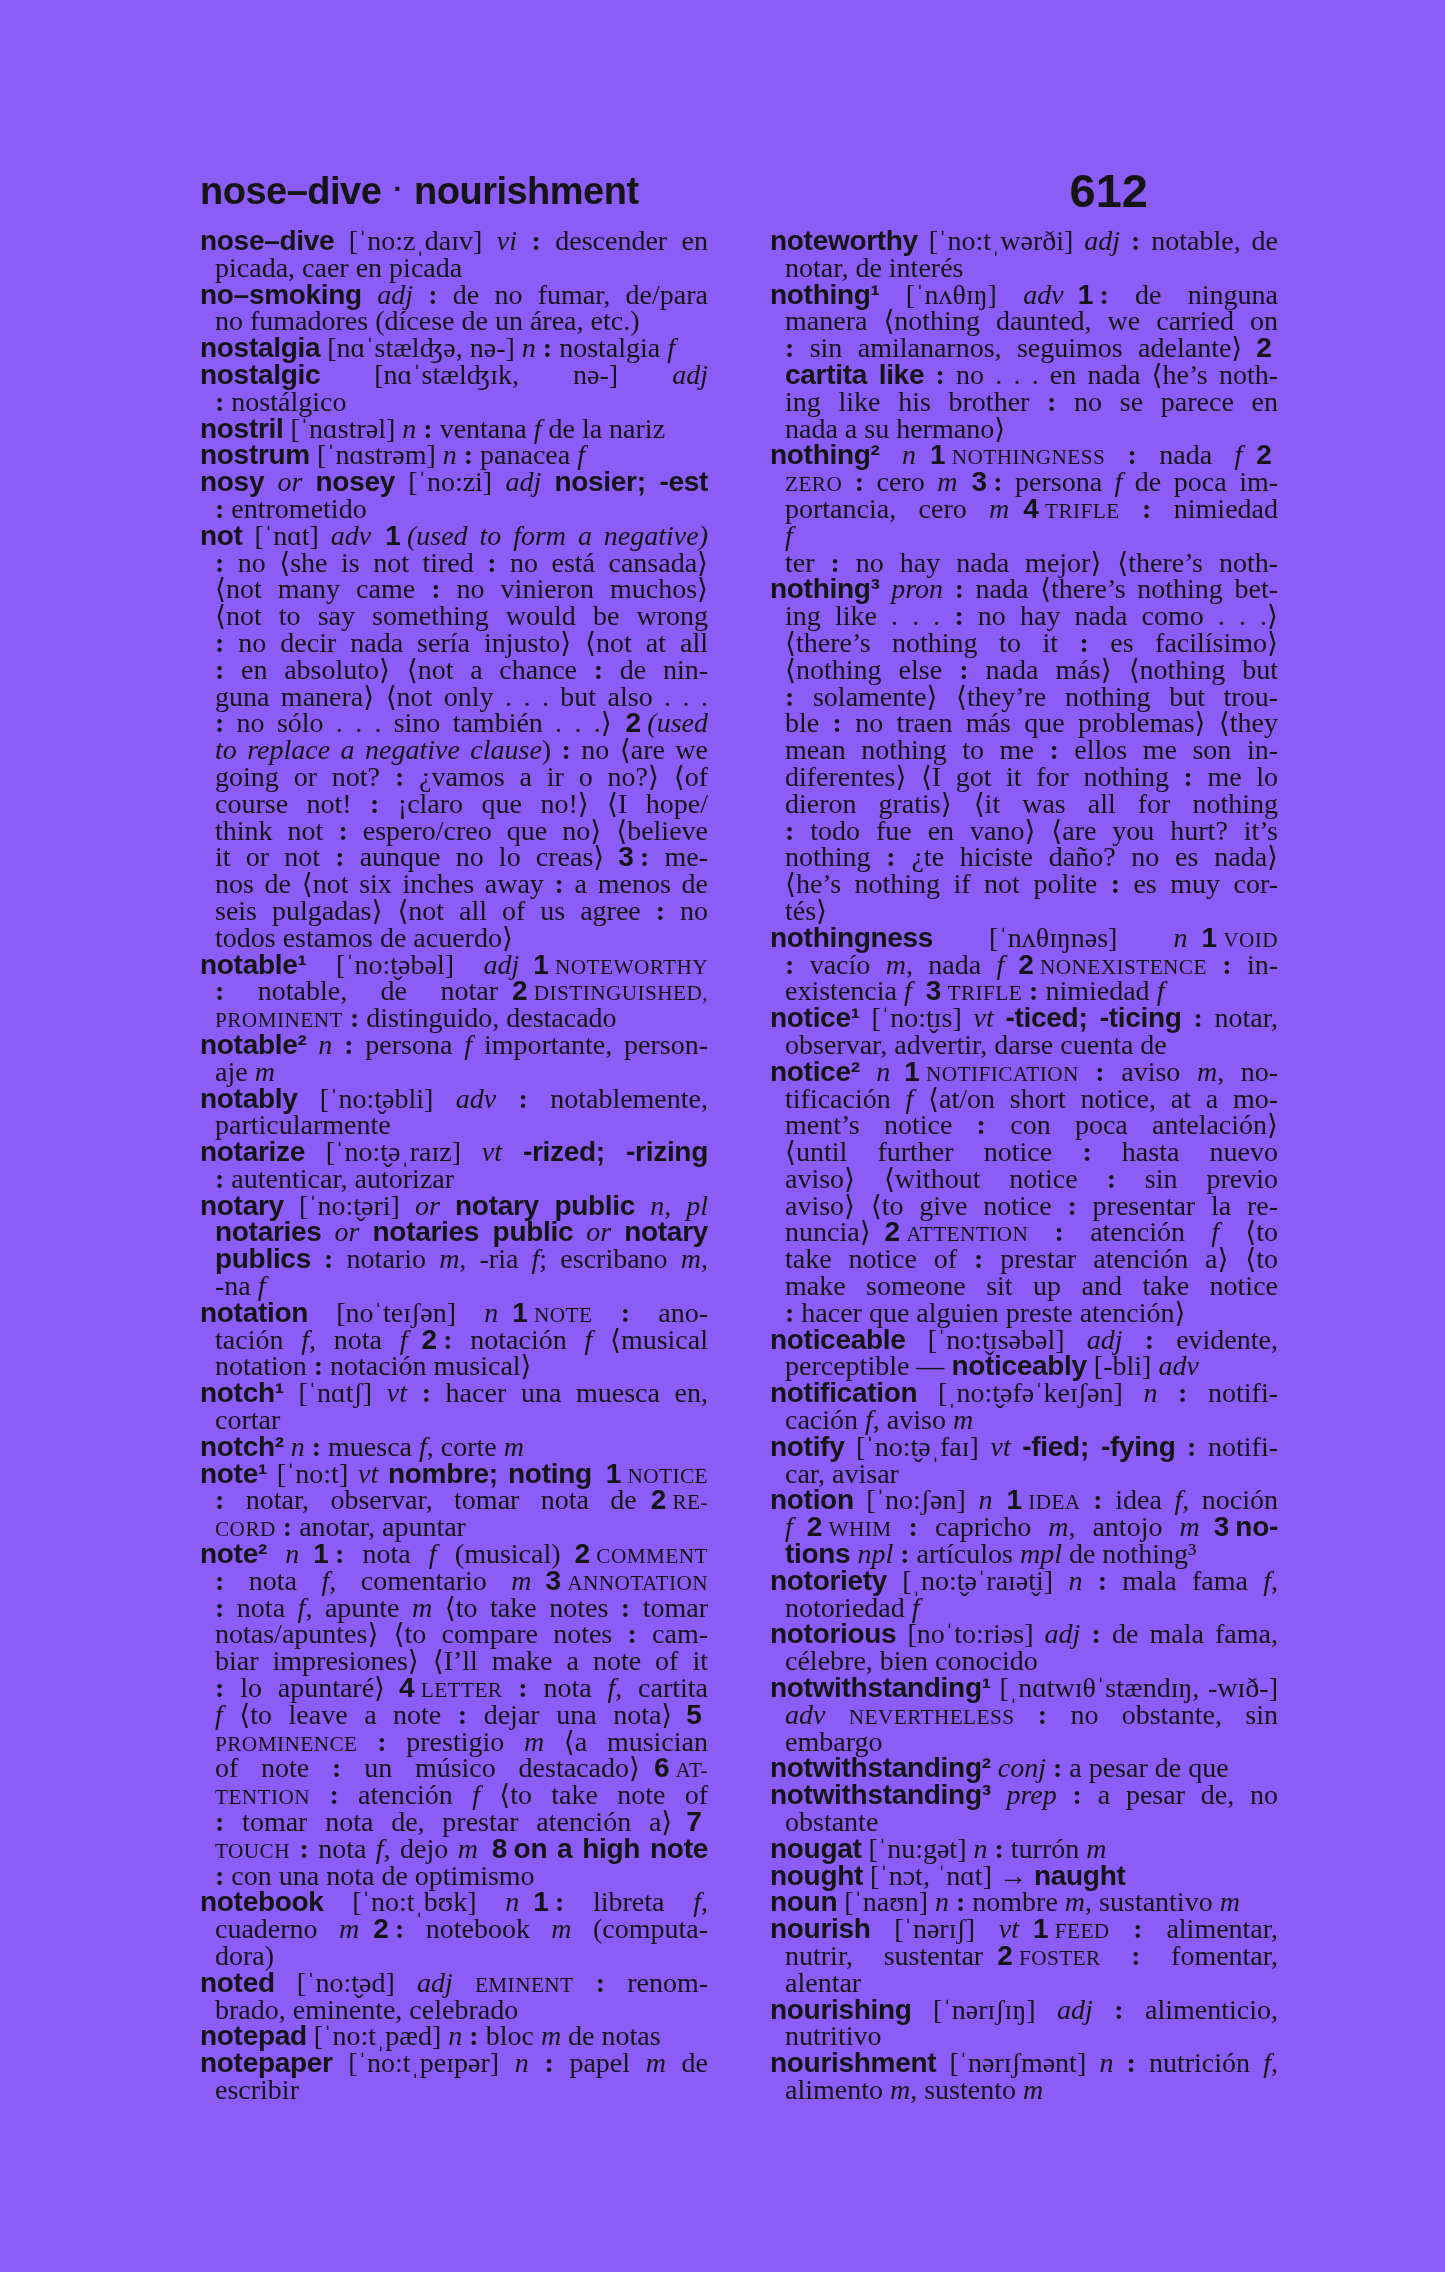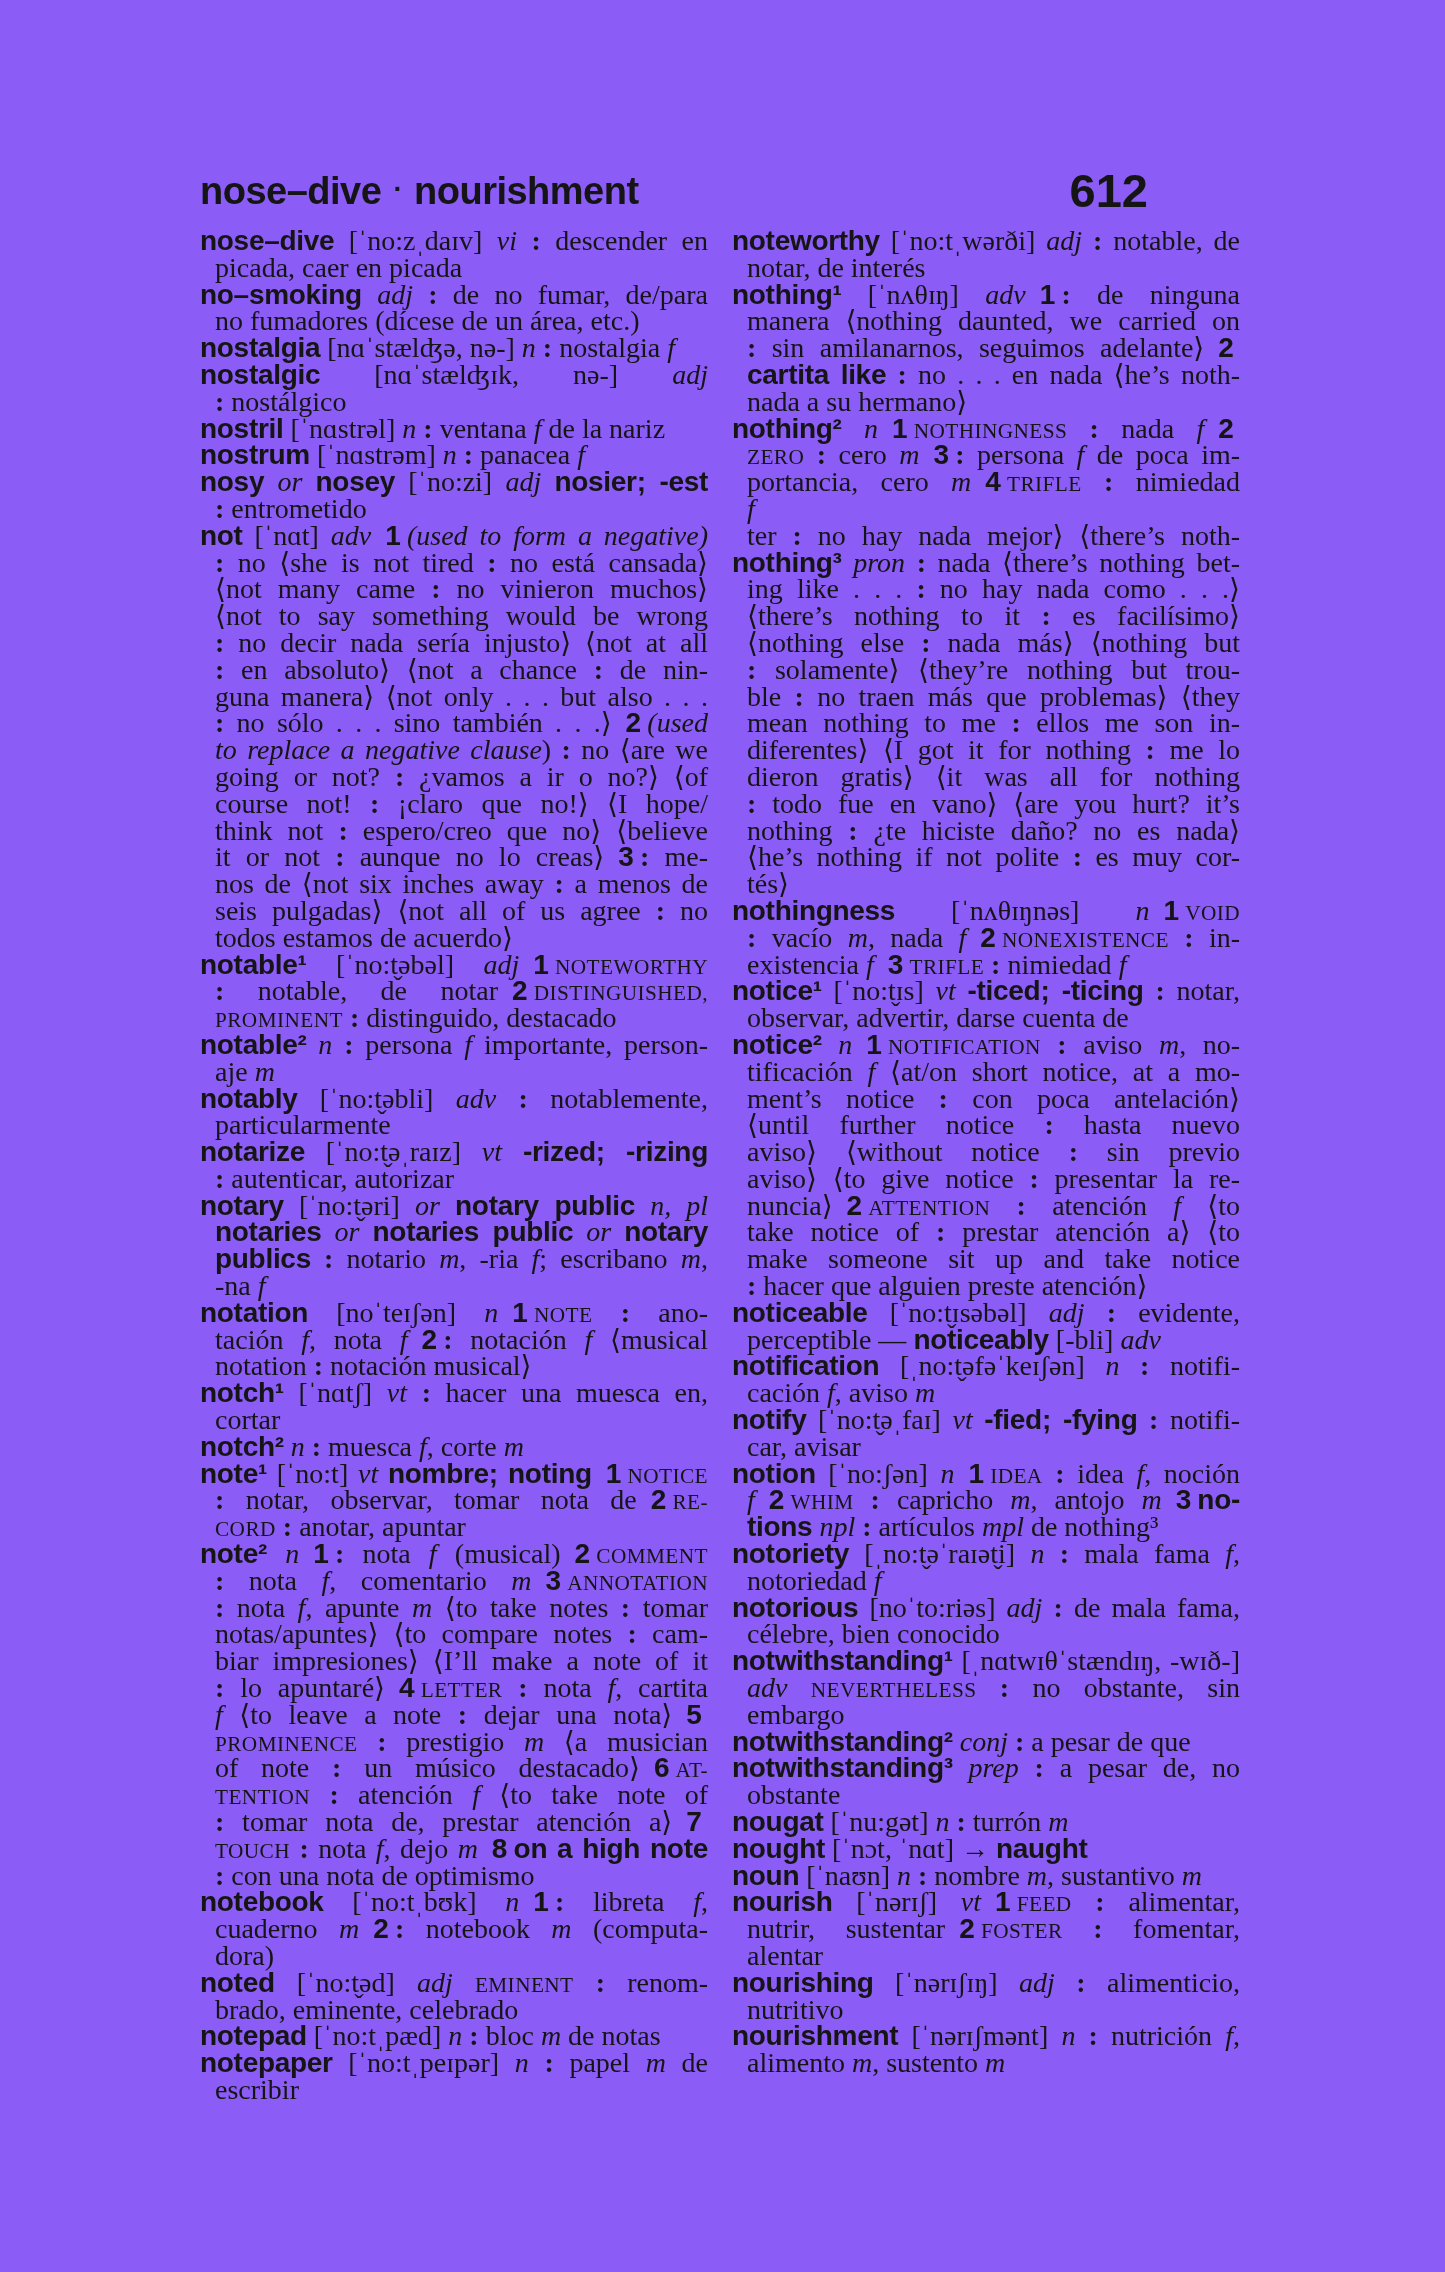--- a/index.html
+++ b/index.html
@@ -8,21 +8,21 @@
   .hdr{position:absolute;left:200px;top:170px;width:948px;height:46px;
        font-family:"Liberation Sans",sans-serif;font-weight:bold;font-size:38px;line-height:42px;
        letter-spacing:-0.5px;white-space:nowrap;}
   .guide{position:absolute;left:0;top:0;}
   .dot{display:inline-block;margin:0 12px;position:relative;top:-6px;font-size:0.72em;}
   .pgnum{position:absolute;right:0;top:0;font-size:47px;letter-spacing:0;}
   .col{position:absolute;top:228px;width:508px;
        font-family:"Liberation Serif","DejaVu Serif","DejaVu Sans",serif;
        font-size:28px;line-height:26.8px;}
   .col1{left:200px;}
-  .col2{left:732px;}
+  .col2{left:770px;}
   .line{white-space:nowrap;height:26.8px;}
   .line.ind{padding-left:15px;}
   .line.jst{text-align:justify;text-align-last:justify;}
   .b{font-family:"Liberation Sans",sans-serif;font-weight:bold;letter-spacing:-0.3px;}
   .i{font-style:italic;}
   .s{font-size:0.76em;letter-spacing:0.02em;}
   .n{font-family:"Liberation Sans",sans-serif;font-weight:bold;margin:0 0.22em 0 0.5em;}
   .p{}
   .bc{font-weight:bold;}
 </style>
@@ -108,20 +108,21 @@
       <div class="line jst"><span class="b">notepaper</span><span class="p"> [ˈno:tˌpeɪpər] </span><span class="i">n</span><span class="r"> <span class="bc">:</span> papel </span><span class="i">m</span><span class="r"> de</span></div>
       <div class="line ind"><span class="r">escribir</span></div>
     </div>
   <div class="col col2">
       <div class="line jst"><span class="b">noteworthy</span><span class="p"> [ˈno:tˌwərði] </span><span class="i">adj</span><span class="r"> <span class="bc">:</span> notable, de</span></div>
       <div class="line ind"><span class="r">notar, de interés</span></div>
       <div class="line jst"><span class="b">nothing¹</span><span class="p"> [ˈnʌθɪŋ] </span><span class="i">adv</span><span class="n">1</span><span class="r"><span class="bc">:</span> de ninguna</span></div>
       <div class="line ind jst"><span class="r">manera ⟨nothing daunted, we carried on</span></div>
       <div class="line ind jst"><span class="r"><span class="bc">:</span> sin amilanarnos, seguimos adelante⟩</span><span class="n">2</span></div>
       <div class="line ind jst"><span class="b">cartita like</span><span class="r"> <span class="bc">:</span> no . . . en nada ⟨he’s noth-</span></div>
+      <div class="line ind jst"><span class="r">ing like his brother <span class="bc">:</span> no se parece en</span></div>
       <div class="line ind"><span class="r">nada a su hermano⟩</span></div>
       <div class="line jst"><span class="b">nothing²</span><span class="r"> </span><span class="i">n</span><span class="n">1</span><span class="s">NOTHINGNESS</span><span class="r"> <span class="bc">:</span> nada </span><span class="i">f</span><span class="n">2</span></div>
       <div class="line ind jst"><span class="s">ZERO</span><span class="r"> <span class="bc">:</span> cero </span><span class="i">m</span><span class="n">3</span><span class="r"><span class="bc">:</span> persona </span><span class="i">f</span><span class="r"> de poca im-</span></div>
       <div class="line ind jst"><span class="r">portancia, cero </span><span class="i">m</span><span class="n">4</span><span class="s">TRIFLE</span><span class="r"> <span class="bc">:</span> nimiedad</span></div>
       <div class="line ind"><span class="i">f</span></div>
       <div class="line ind jst"><span class="r">ter <span class="bc">:</span> no hay nada mejor⟩ ⟨there’s noth-</span></div>
       <div class="line jst"><span class="b">nothing³</span><span class="r"> </span><span class="i">pron</span><span class="r"> <span class="bc">:</span> nada ⟨there’s nothing bet-</span></div>
       <div class="line ind jst"><span class="r">ing like . . . <span class="bc">:</span> no hay nada como . . .⟩</span></div>
       <div class="line ind jst"><span class="r">⟨there’s nothing to it <span class="bc">:</span> es facilísimo⟩</span></div>
       <div class="line ind jst"><span class="r">⟨nothing else <span class="bc">:</span> nada más⟩ ⟨nothing but</span></div>

